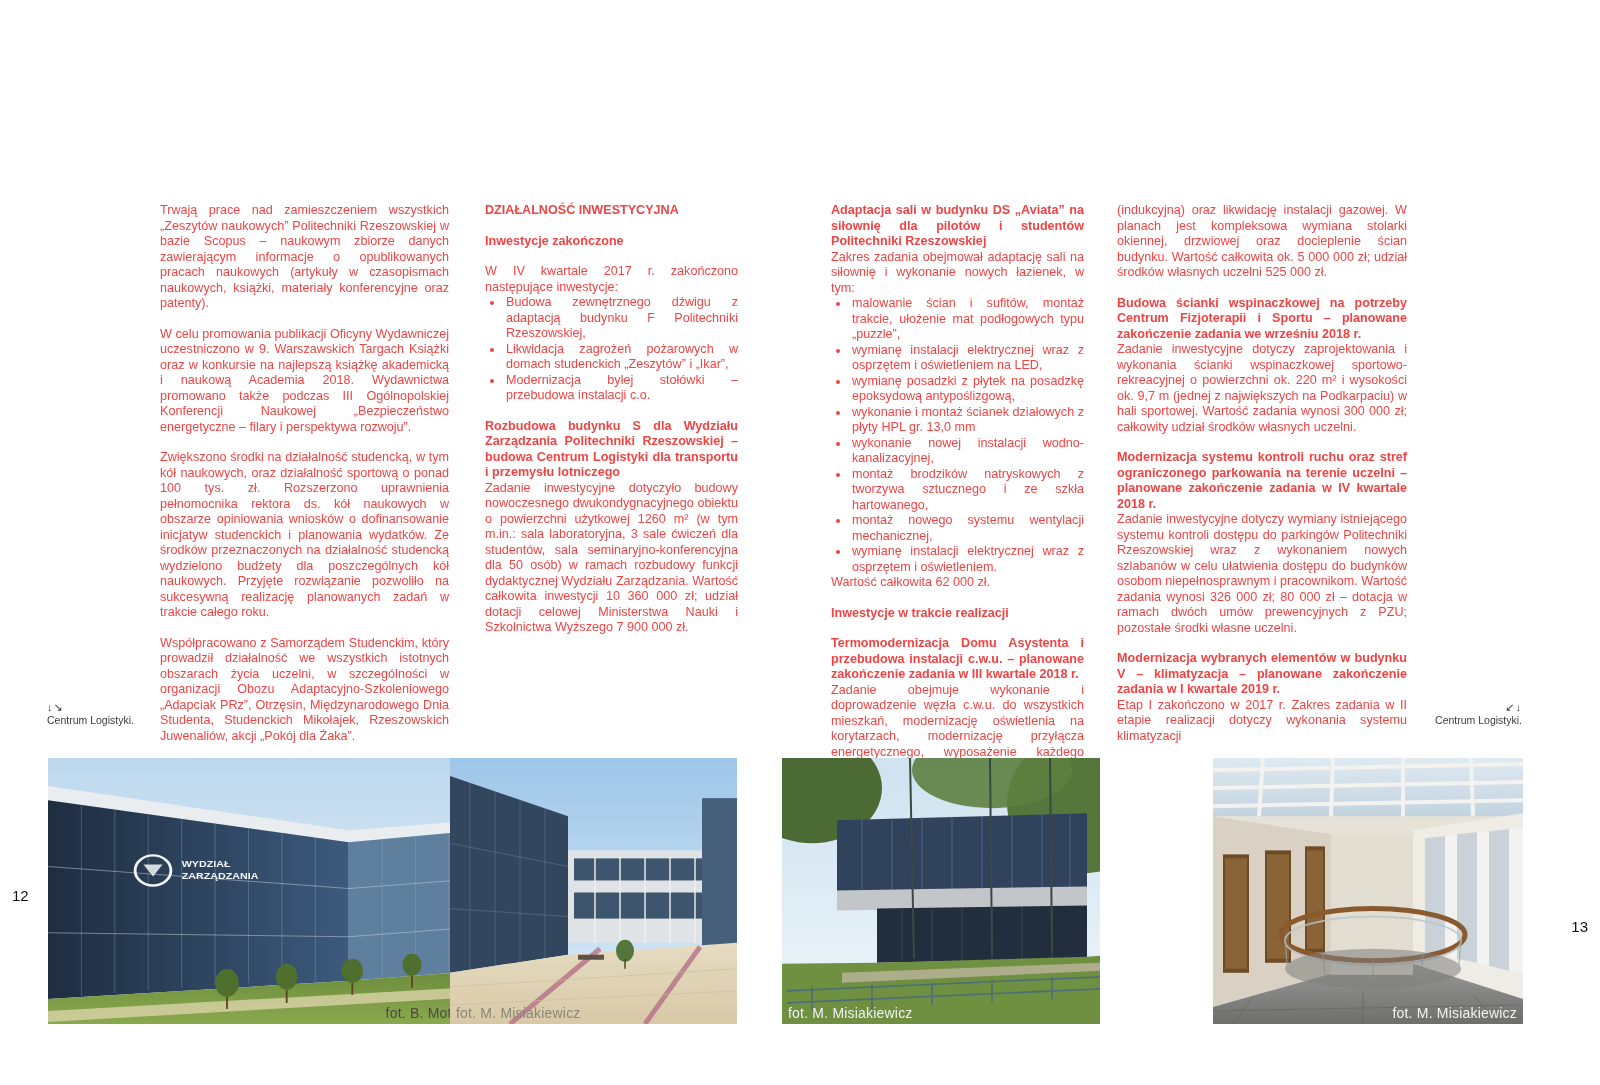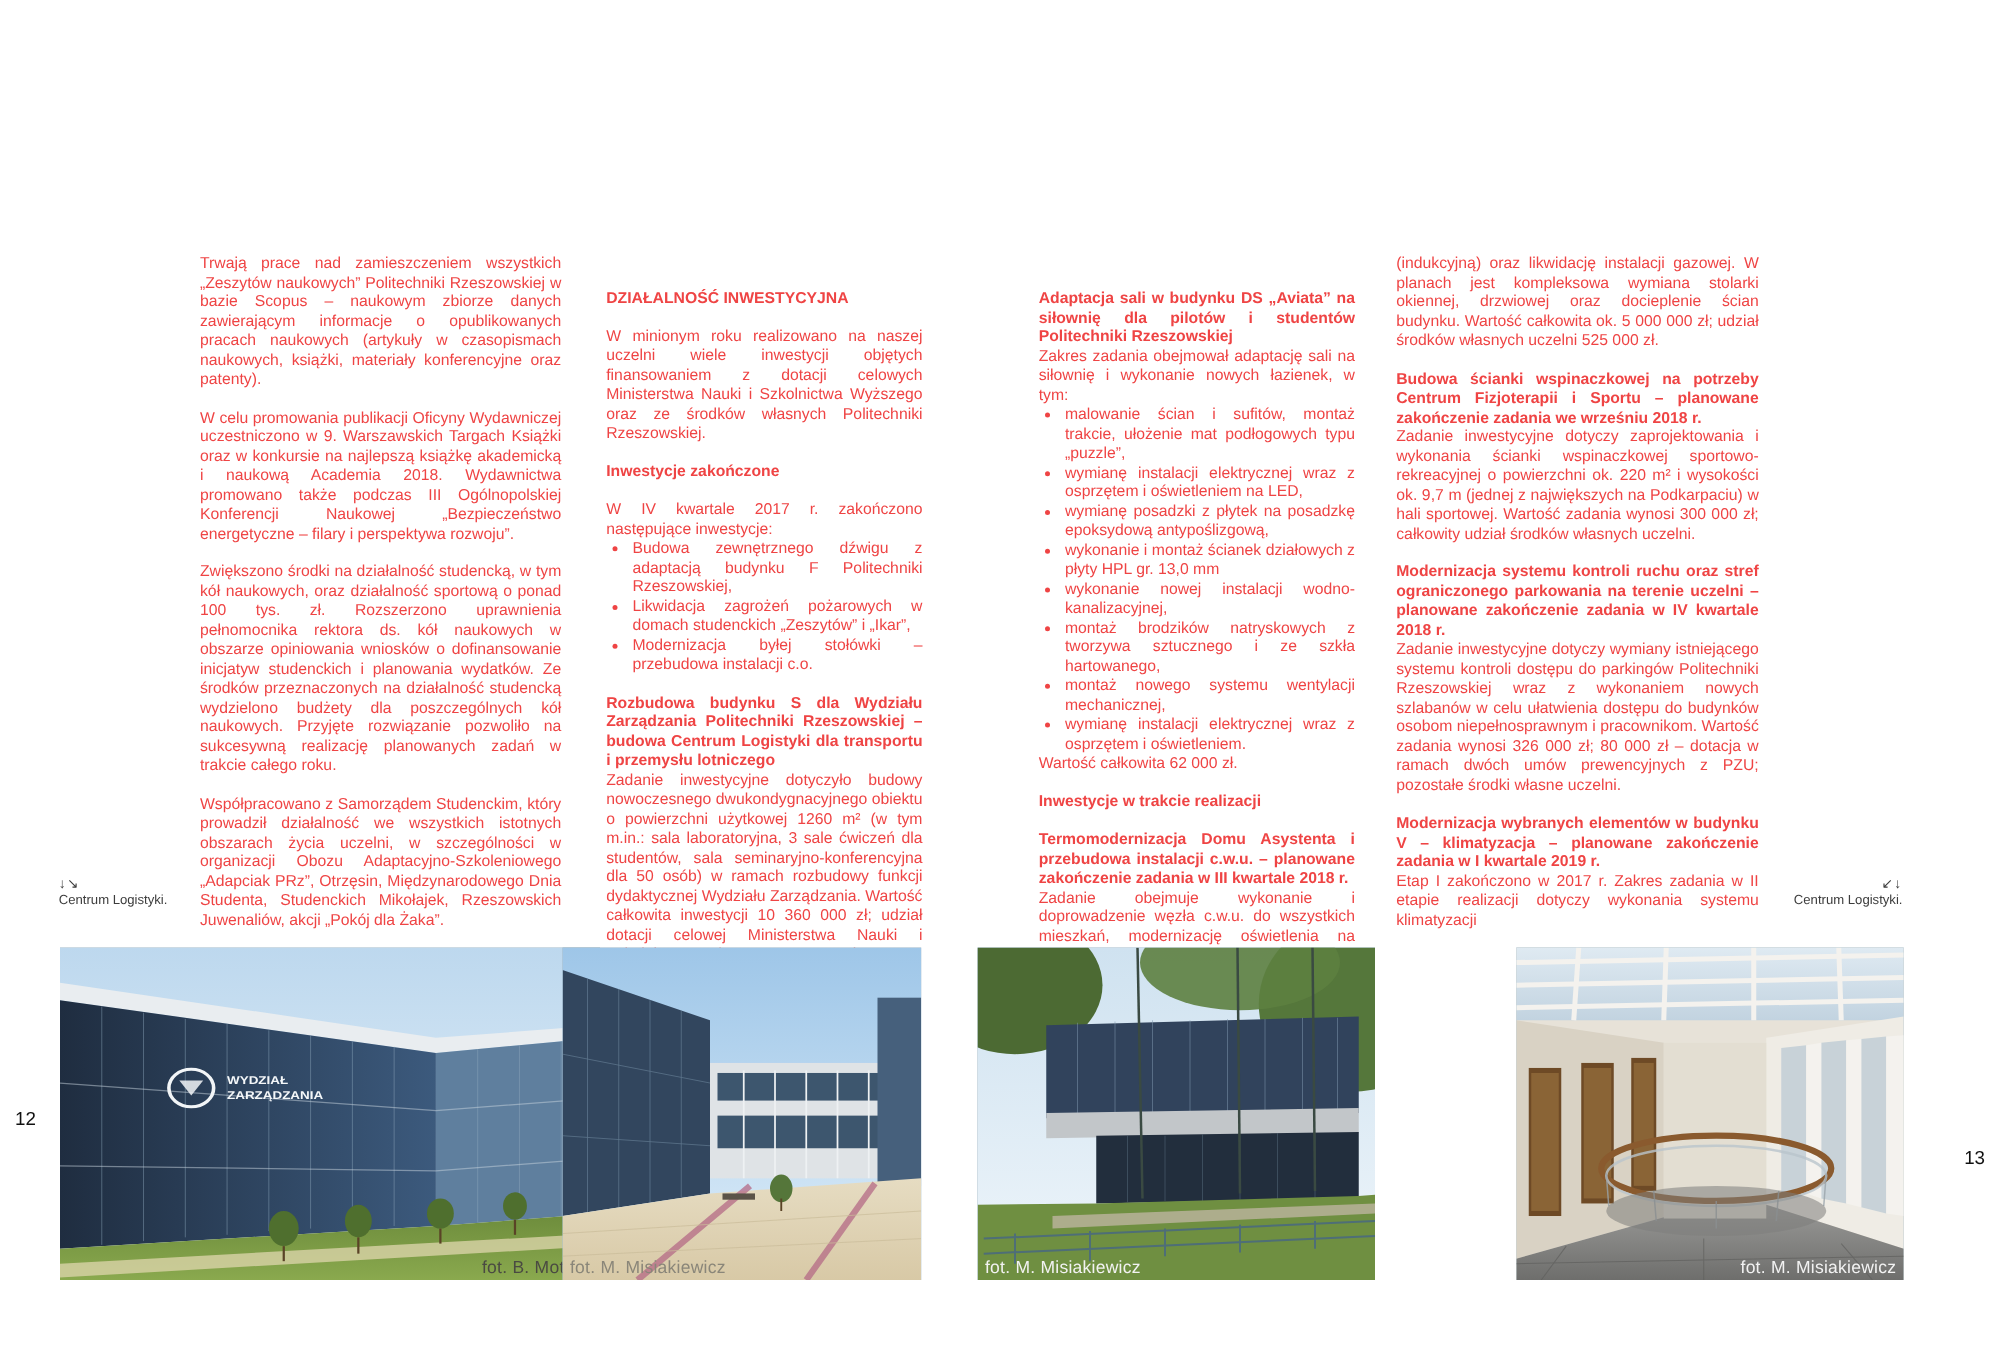--- a/index.html
+++ b/index.html
@@ -9,21 +9,21 @@
     overflow:hidden;
   }
   .col{
     position:absolute;top:203px;
     font-size:12.6px;line-height:15.5px;text-align:justify;
     color:#ef4444;
   }
   .blk{margin:0;}
   .blk + .blk{margin-top:15px;}
   .blk.tight{margin-top:0;}
-  .head{font-weight:bold;margin-top:28px;}
+  .head{font-weight:bold;}
   ul.bullets{margin:0;padding:0 0 0 19px;list-style:disc outside;}
   ul.bullets li{margin:0;padding-left:2px;}
   .pageno{position:absolute;font-size:15px;color:#111;margin-top:38px;}
   .pageno-left{left:12px;top:849px;}
   .pageno-right{right:12px;top:880px;}
   .margin-cap{position:absolute;top:701px;font-size:10.5px;line-height:13px;color:#3c3c3c;}
   .margin-cap .arrows{font-size:11px;letter-spacing:1px;display:block;}
   .margin-cap-left{left:47px;text-align:left;}
   .margin-cap-right{right:78px;text-align:right;}
   .photo{position:absolute;top:758px;height:266px;overflow:hidden;background:#9db6c6;}
@@ -57,21 +57,20 @@
 </div>
 
 <div class="col" style="left:160px;width:289px;">
     <div class="blk para">Trwają prace nad zamieszczeniem wszystkich „Zeszytów naukowych” Politechniki Rzeszowskiej w bazie Scopus – naukowym zbiorze danych zawierającym informacje o opublikowanych pracach naukowych (artykuły w czasopismach naukowych, książki, materiały konferencyjne oraz patenty).</div>
     <div class="blk para">W celu promowania publikacji Oficyny Wydawniczej uczestniczono w 9. Warszawskich Targach Książki oraz w konkursie na najlepszą książkę akademicką i naukową Academia 2018. Wydawnictwa promowano także podczas III Ogólnopolskiej Konferencji Naukowej „Bezpieczeństwo energetyczne – filary i perspektywa rozwoju”.</div>
     <div class="blk para">Zwiększono środki na działalność studencką, w tym kół naukowych, oraz działalność sportową o ponad 100 tys. zł. Rozszerzono uprawnienia pełnomocnika rektora ds. kół naukowych w obszarze opiniowania wniosków o dofinansowanie inicjatyw studenckich i planowania wydatków. Ze środków przeznaczonych na działalność studencką wydzielono budżety dla poszczególnych kół naukowych. Przyjęte rozwiązanie pozwoliło na sukcesywną realizację planowanych zadań w trakcie całego roku.</div>
     <div class="blk para">Współpracowano z Samorządem Studenckim, który prowadził działalność we wszystkich istotnych obszarach życia uczelni, w szczególności w organizacji Obozu Adaptacyjno-Szkoleniowego „Adapciak PRz”, Otrzęsin, Międzynarodowego Dnia Studenta, Studenckich Mikołajek, Rzeszowskich Juwenaliów, akcji „Pokój dla Żaka”.</div>
   </div>
 <div class="col" style="left:485px;width:253px;">
     <div class="blk head">DZIAŁALNOŚĆ INWESTYCYJNA</div>
-    <div class="blk para">W minionym roku realizowano na naszej uczelni wiele inwestycji objętych finansowaniem z dotacji celowych Ministerstwa Nauki i Szkolnictwa Wyższego oraz ze środków własnych Politechniki Rzeszowskiej.</div>
     <div class="blk head">Inwestycje zakończone</div>
     <div class="blk para">W IV kwartale 2017 r. zakończono następujące inwestycje:</div>
     <ul class="blk bullets tight">
       <li>Budowa zewnętrznego dźwigu z adaptacją budynku F Politechniki Rzeszowskiej,</li>
       <li>Likwidacja zagrożeń pożarowych w domach studenckich „Zeszytów” i „Ikar”,</li>
       <li>Modernizacja byłej stołówki – przebudowa instalacji c.o.</li>
     </ul>
     <div class="blk head">Rozbudowa budynku S dla Wydziału Zarządzania Politechniki Rzeszowskiej – budowa Centrum Logistyki dla transportu i przemysłu lotniczego</div>
     <div class="blk para tight">Zadanie inwestycyjne dotyczyło budowy nowoczesnego dwukondygnacyjnego obiektu o powierzchni użytkowej 1260 m² (w tym m.in.: sala laboratoryjna, 3 sale ćwiczeń dla studentów, sala seminaryjno-konferencyjna dla 50 osób) w ramach rozbudowy funkcji dydaktycznej Wydziału Zarządzania. Wartość całkowita inwestycji 10 360 000 zł; udział dotacji celowej Ministerstwa Nauki i Szkolnictwa Wyższego 7 900 000 zł.</div>
   </div>

